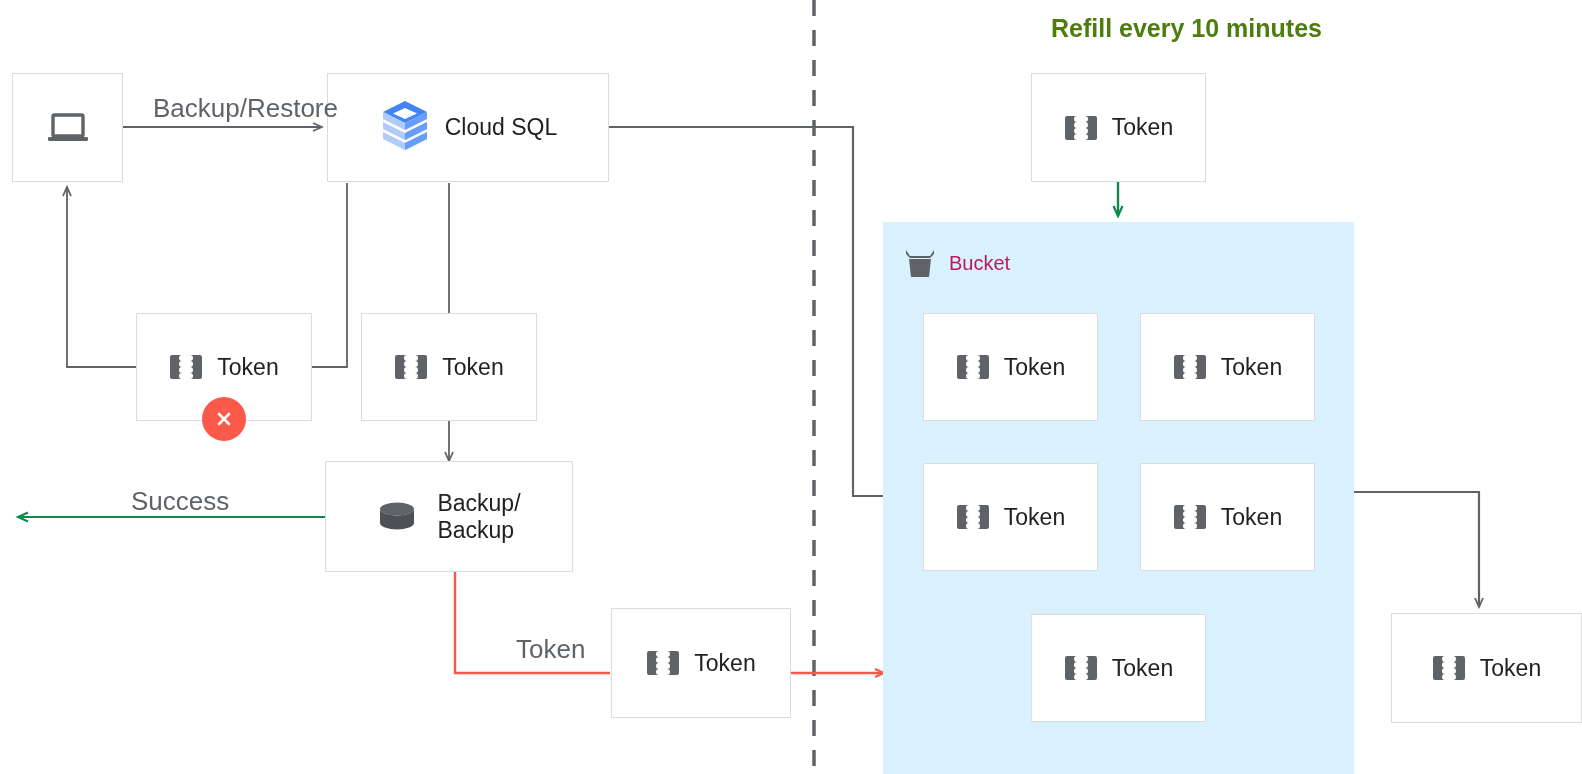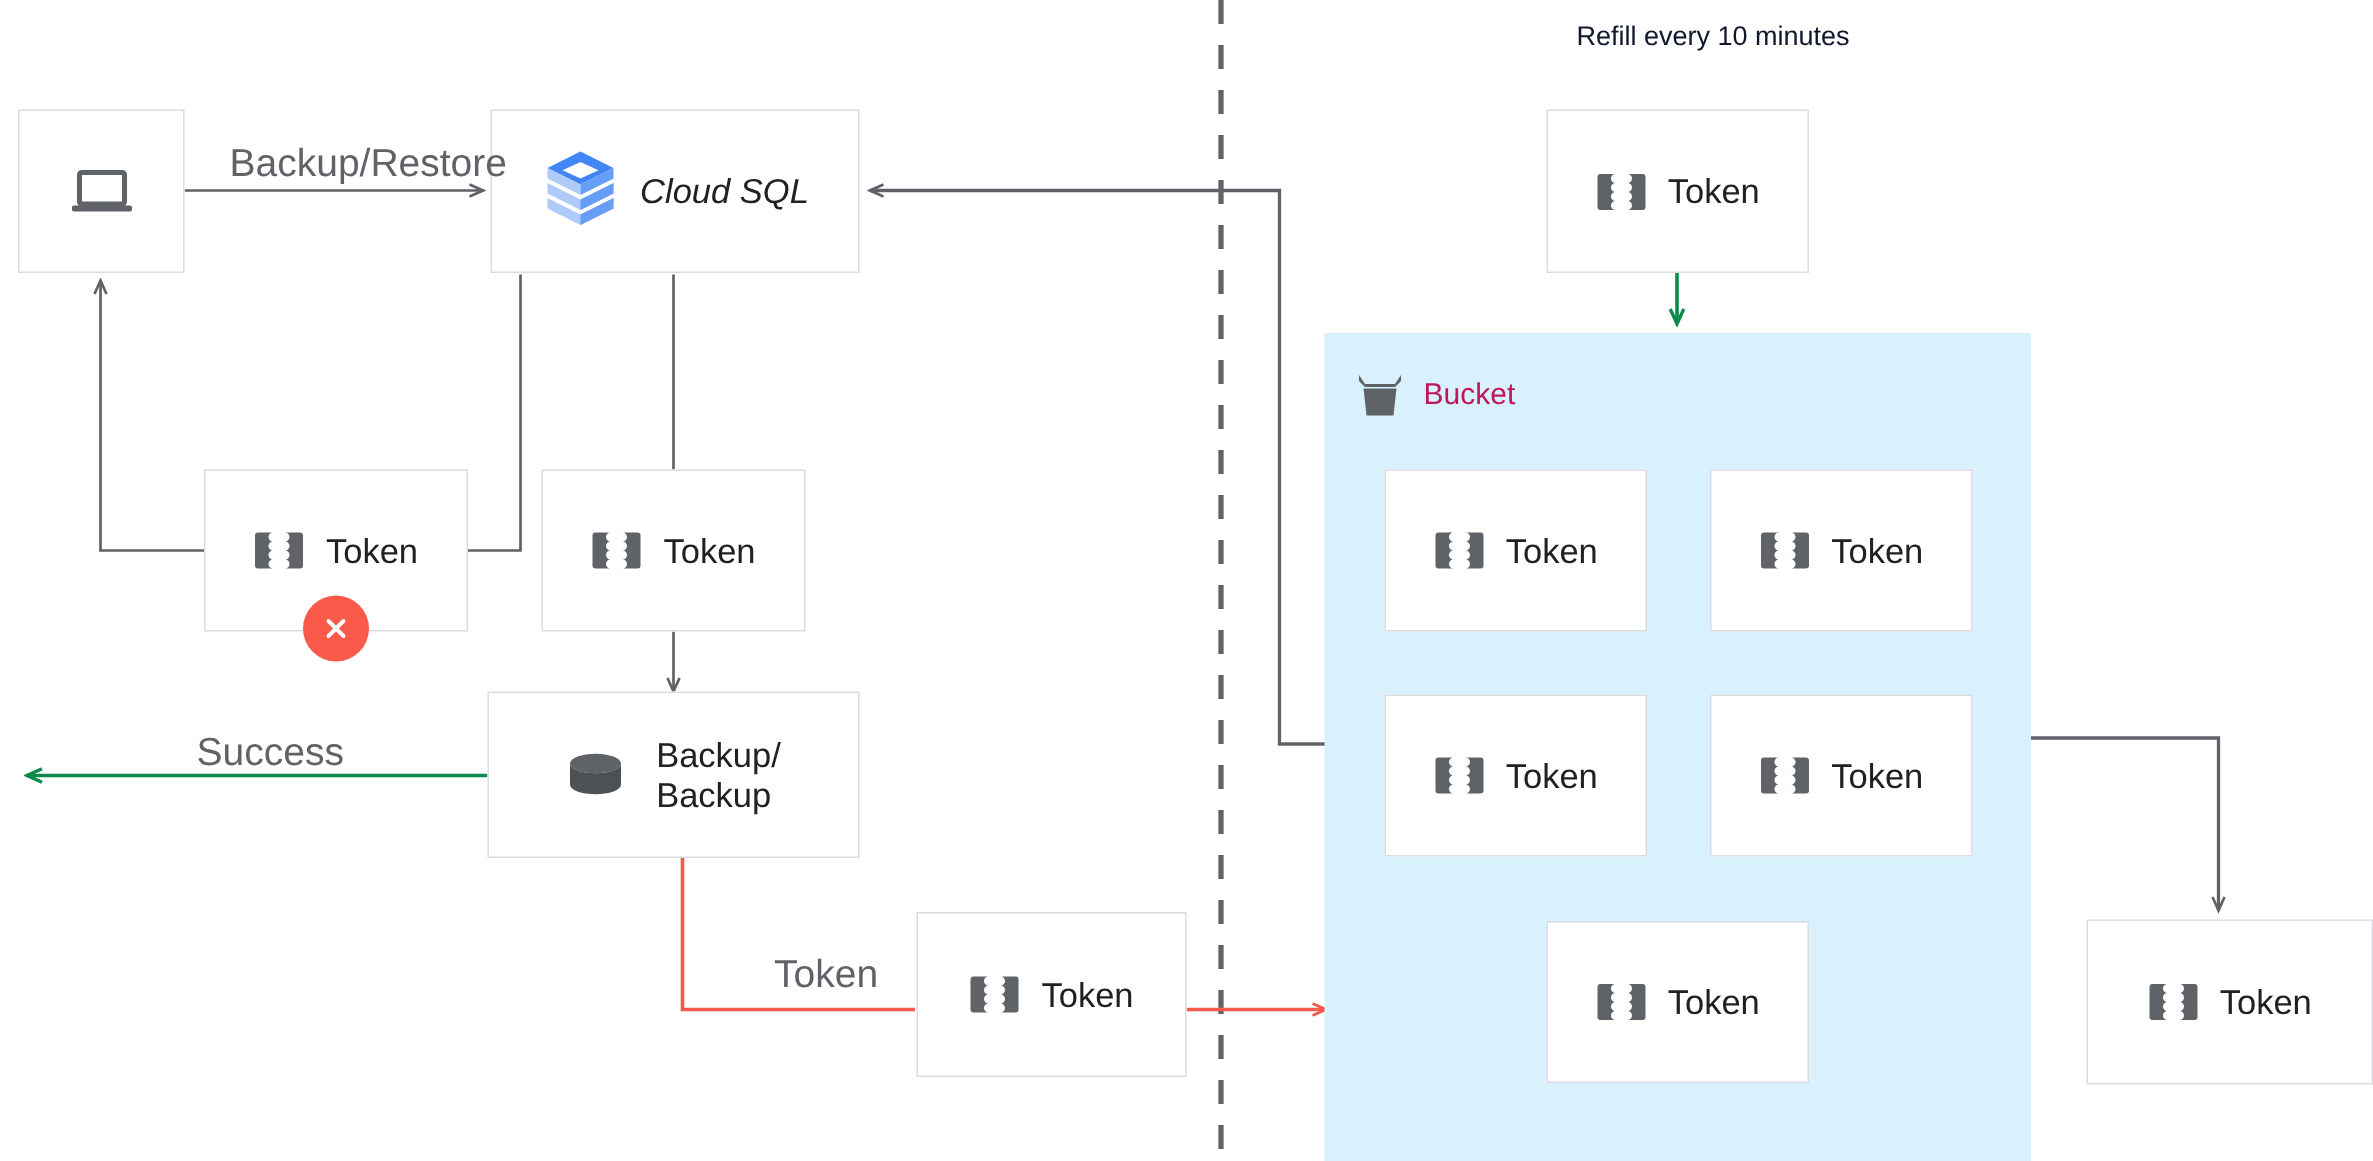--- a/index.html
+++ b/index.html
@@ -11,21 +11,21 @@
        display:flex;align-items:center;justify-content:center;gap:14px;}
   .box .lbl{font-size:23px;color:#202124;line-height:1.15;}
   .box .lbl.two{text-align:left;}
 
   .token-ico{width:34px;height:26px;flex:0 0 auto;position:relative;}
   .bucket-region{position:absolute;background:#d9f0fd;}
   .bucket-head{position:absolute;display:flex;align-items:center;gap:12px;}
   .bucket-head .bt{font-size:20px;color:#be185d;}
 
   .edge-label{position:absolute;color:#5f6368;font-size:26px;line-height:1.3;white-space:pre;}
-  .title{position:absolute;font-size:18px;font-weight:normal;color:#0f172a;white-space:nowrap;}
+  .title{position:absolute;font-size:25px;font-weight:bold;color:#4d7c0f;white-space:nowrap;}
 
   .err-badge{position:absolute;width:44px;height:44px;border-radius:50%;
              background:#fb5a4b;display:flex;align-items:center;justify-content:center;}
   .err-badge svg{display:block;}
 </style>
 </head>
 <body>
 
 <div id="stage">
 
@@ -83,21 +83,21 @@
 
   <div class="box" style="left:12px;top:73px;width:111px;height:109px;">
     <span style="display:block;width:42px;height:32px;">
       <svg width="42" height="32" viewBox="0 0 42 32">
         <rect x="6" y="3" width="30" height="21" rx="1.5" fill="none" stroke="#5f6368" stroke-width="3.4"></rect>
         <rect x="1" y="25" width="40" height="4" rx="1.2" fill="#5f6368"></rect>
       </svg>
     </span>
   </div>
 
-  <div class="box" style="left:327px;top:73px;width:246px;height:109px;font-style:italic;">
+  <div class="box" style="left:327px;top:73px;width:282px;height:109px;">
     <span style="display:block;width:52px;height:58px;">
       <svg width="52" height="58" viewBox="0 0 52 58">
 
         <path d="M26,2 L48,13 L26,24 L4,13 Z" fill="#4285f4"></path>
         <path d="M4,13 L26,24 L26,31 L4,20 Z" fill="#aecbfa"></path>
         <path d="M48,13 L26,24 L26,31 L48,20 Z" fill="#669df6"></path>
         <path d="M26,9 L38,14.5 L26,20 L14,14.5 Z" fill="#ffffff"></path>
 
         <path d="M4,23 L26,34 L48,23 L48,30 L26,41 L4,30 Z" fill="#aecbfa"></path>
         <path d="M26,34 L48,23 L48,30 L26,41 Z" fill="#669df6"></path>

